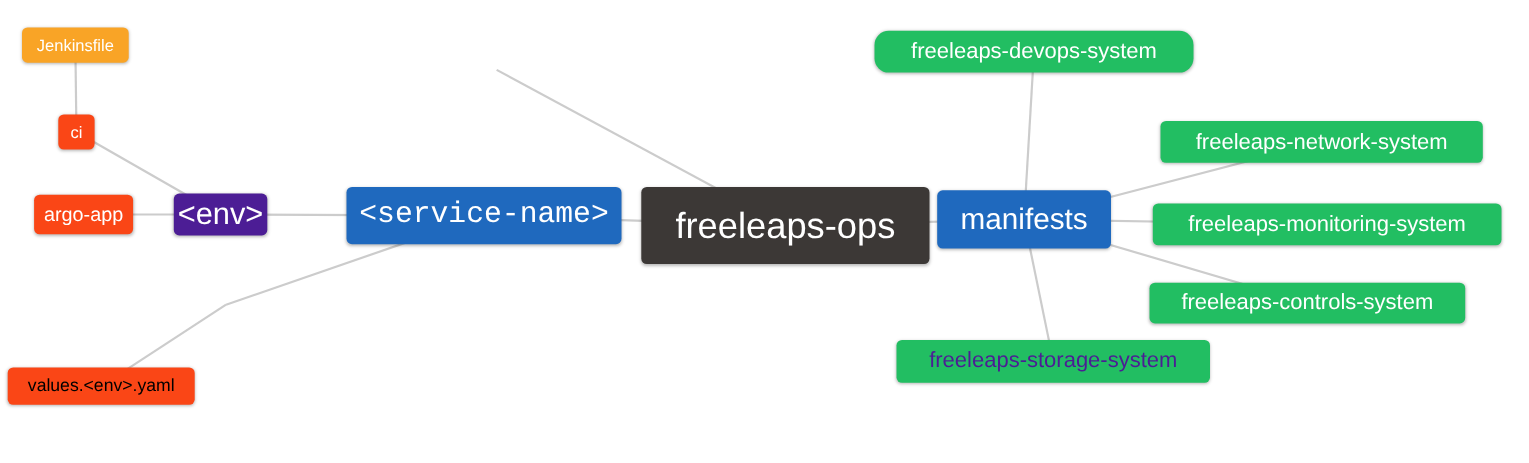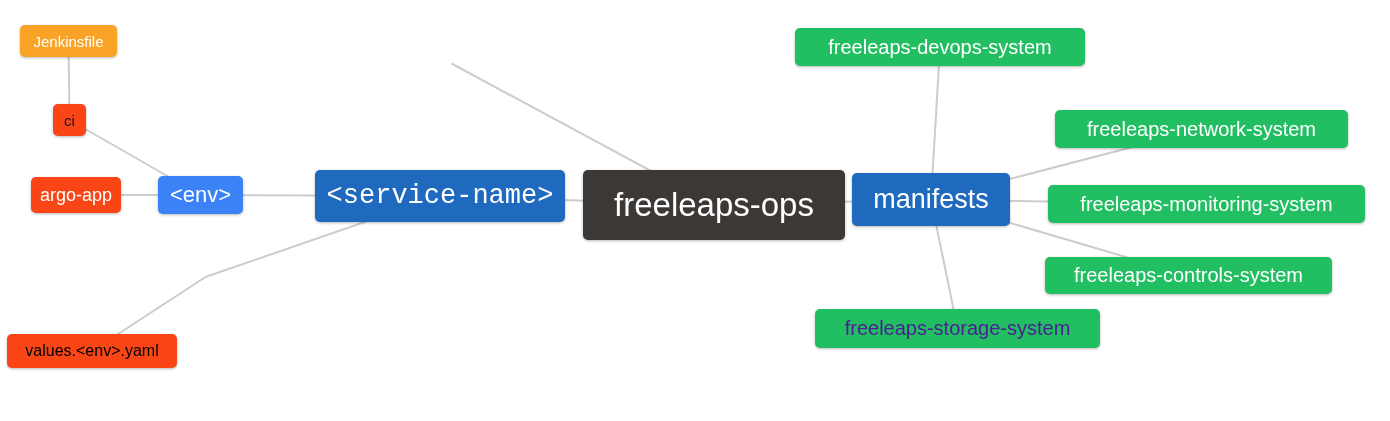--- a/index.html
+++ b/index.html
@@ -51,25 +51,25 @@
       <line x1="440" y1="196" x2="714" y2="205" stroke="#cccccc" stroke-width="2"></line>
       <line x1="451.5" y1="63.5" x2="714" y2="205" stroke="#cccccc" stroke-width="2"></line>
       <line x1="714" y1="205" x2="931" y2="199.5" stroke="#cccccc" stroke-width="2"></line>
       <line x1="931" y1="199.5" x2="940" y2="47" stroke="#cccccc" stroke-width="2"></line>
       <line x1="931" y1="199.5" x2="1201.5" y2="129" stroke="#cccccc" stroke-width="2"></line>
       <line x1="931" y1="199.5" x2="1206.5" y2="204" stroke="#cccccc" stroke-width="2"></line>
       <line x1="931" y1="199.5" x2="1188.5" y2="275.5" stroke="#cccccc" stroke-width="2"></line>
       <line x1="931" y1="199.5" x2="957.5" y2="328.5" stroke="#cccccc" stroke-width="2"></line>
     </svg>
 <div class="node" style="left: 20px; top: 25px; width: 97px; height: 32px; font-size: 15px; background: rgb(249, 164, 38); color: rgb(255, 255, 255);">Jenkinsfile</div>
-    <div class="node" style="left: 53px; top: 104px; width: 33px; height: 32px; font-size: 15px; background: rgb(250, 70, 22); color: #0f172a;">ci</div>
+    <div class="node" style="left: 53px; top: 104px; width: 33px; height: 32px; font-size: 15px; background: rgb(250, 70, 22); color: #ffffff;">ci</div>
     <div class="node" style="left: 31px; top: 177px; width: 90px; height: 36px; font-size: 18px; background: rgb(250, 70, 22); color: rgb(255, 255, 255);">argo-app</div>
-    <div class="node" style="left: 158px; top: 176px; width: 85px; height: 38px; font-size: 22px; background: #3b82f6; color: rgb(255, 255, 255);">&lt;env&gt;</div>
+    <div class="node" style="left: 158px; top: 176px; width: 85px; height: 38px; font-size: 28px; background: #4c1d95; color: rgb(255, 255, 255);">&lt;env&gt;</div>
     <div class="node" style="left: 7px; top: 334px; width: 170px; height: 34px; font-size: 16px; background: rgb(250, 70, 22); color: #000000;">values.&lt;env&gt;.yaml</div>
     <div class="node" style="left: 315px; top: 170px; width: 250px; height: 52px; font-size: 27px; background: rgb(31, 105, 190); color: rgb(255, 255, 255); font-family: Liberation Mono, monospace;">&lt;service-name&gt;</div>
     <div class="node" style="left: 852px; top: 173px; width: 158px; height: 53px; font-size: 27px; background: rgb(31, 105, 190); color: rgb(255, 255, 255);">manifests</div>
     <div class="node" style="left: 583px; top: 170px; width: 262px; height: 70px; font-size: 33px; background: rgb(60, 56, 54); color: rgb(255, 255, 255);">freeleaps-ops</div>
-    <div class="node" style="left: 795px; top: 28px; width: 290px; height: 38px; font-size: 20px; background: rgb(34, 190, 98); color: rgb(255, 255, 255);">freeleaps-devops-system</div>
+    <div class="node" style="left: 795px; top: 28px; width: 290px; height: 38px; font-size: 20px; background: rgb(34, 190, 98); color: rgb(255, 255, 255); border-radius: 13px;">freeleaps-devops-system</div>
     <div class="node" style="left: 1055px; top: 110px; width: 293px; height: 38px; font-size: 20px; background: rgb(34, 190, 98); color: rgb(255, 255, 255);">freeleaps-network-system</div>
     <div class="node" style="left: 1048px; top: 185px; width: 317px; height: 38px; font-size: 20px; background: rgb(34, 190, 98); color: rgb(255, 255, 255);">freeleaps-monitoring-system</div>
     <div class="node" style="left: 1045px; top: 257px; width: 287px; height: 37px; font-size: 20px; background: rgb(34, 190, 98); color: rgb(255, 255, 255);">freeleaps-controls-system</div>
     <div class="node" style="left: 815px; top: 309px; width: 285px; height: 39px; font-size: 20px; background: rgb(34, 190, 98); color: #4c1d95; text-align: center;">freeleaps-storage-system</div>
   </div>
 
 </body></html>

